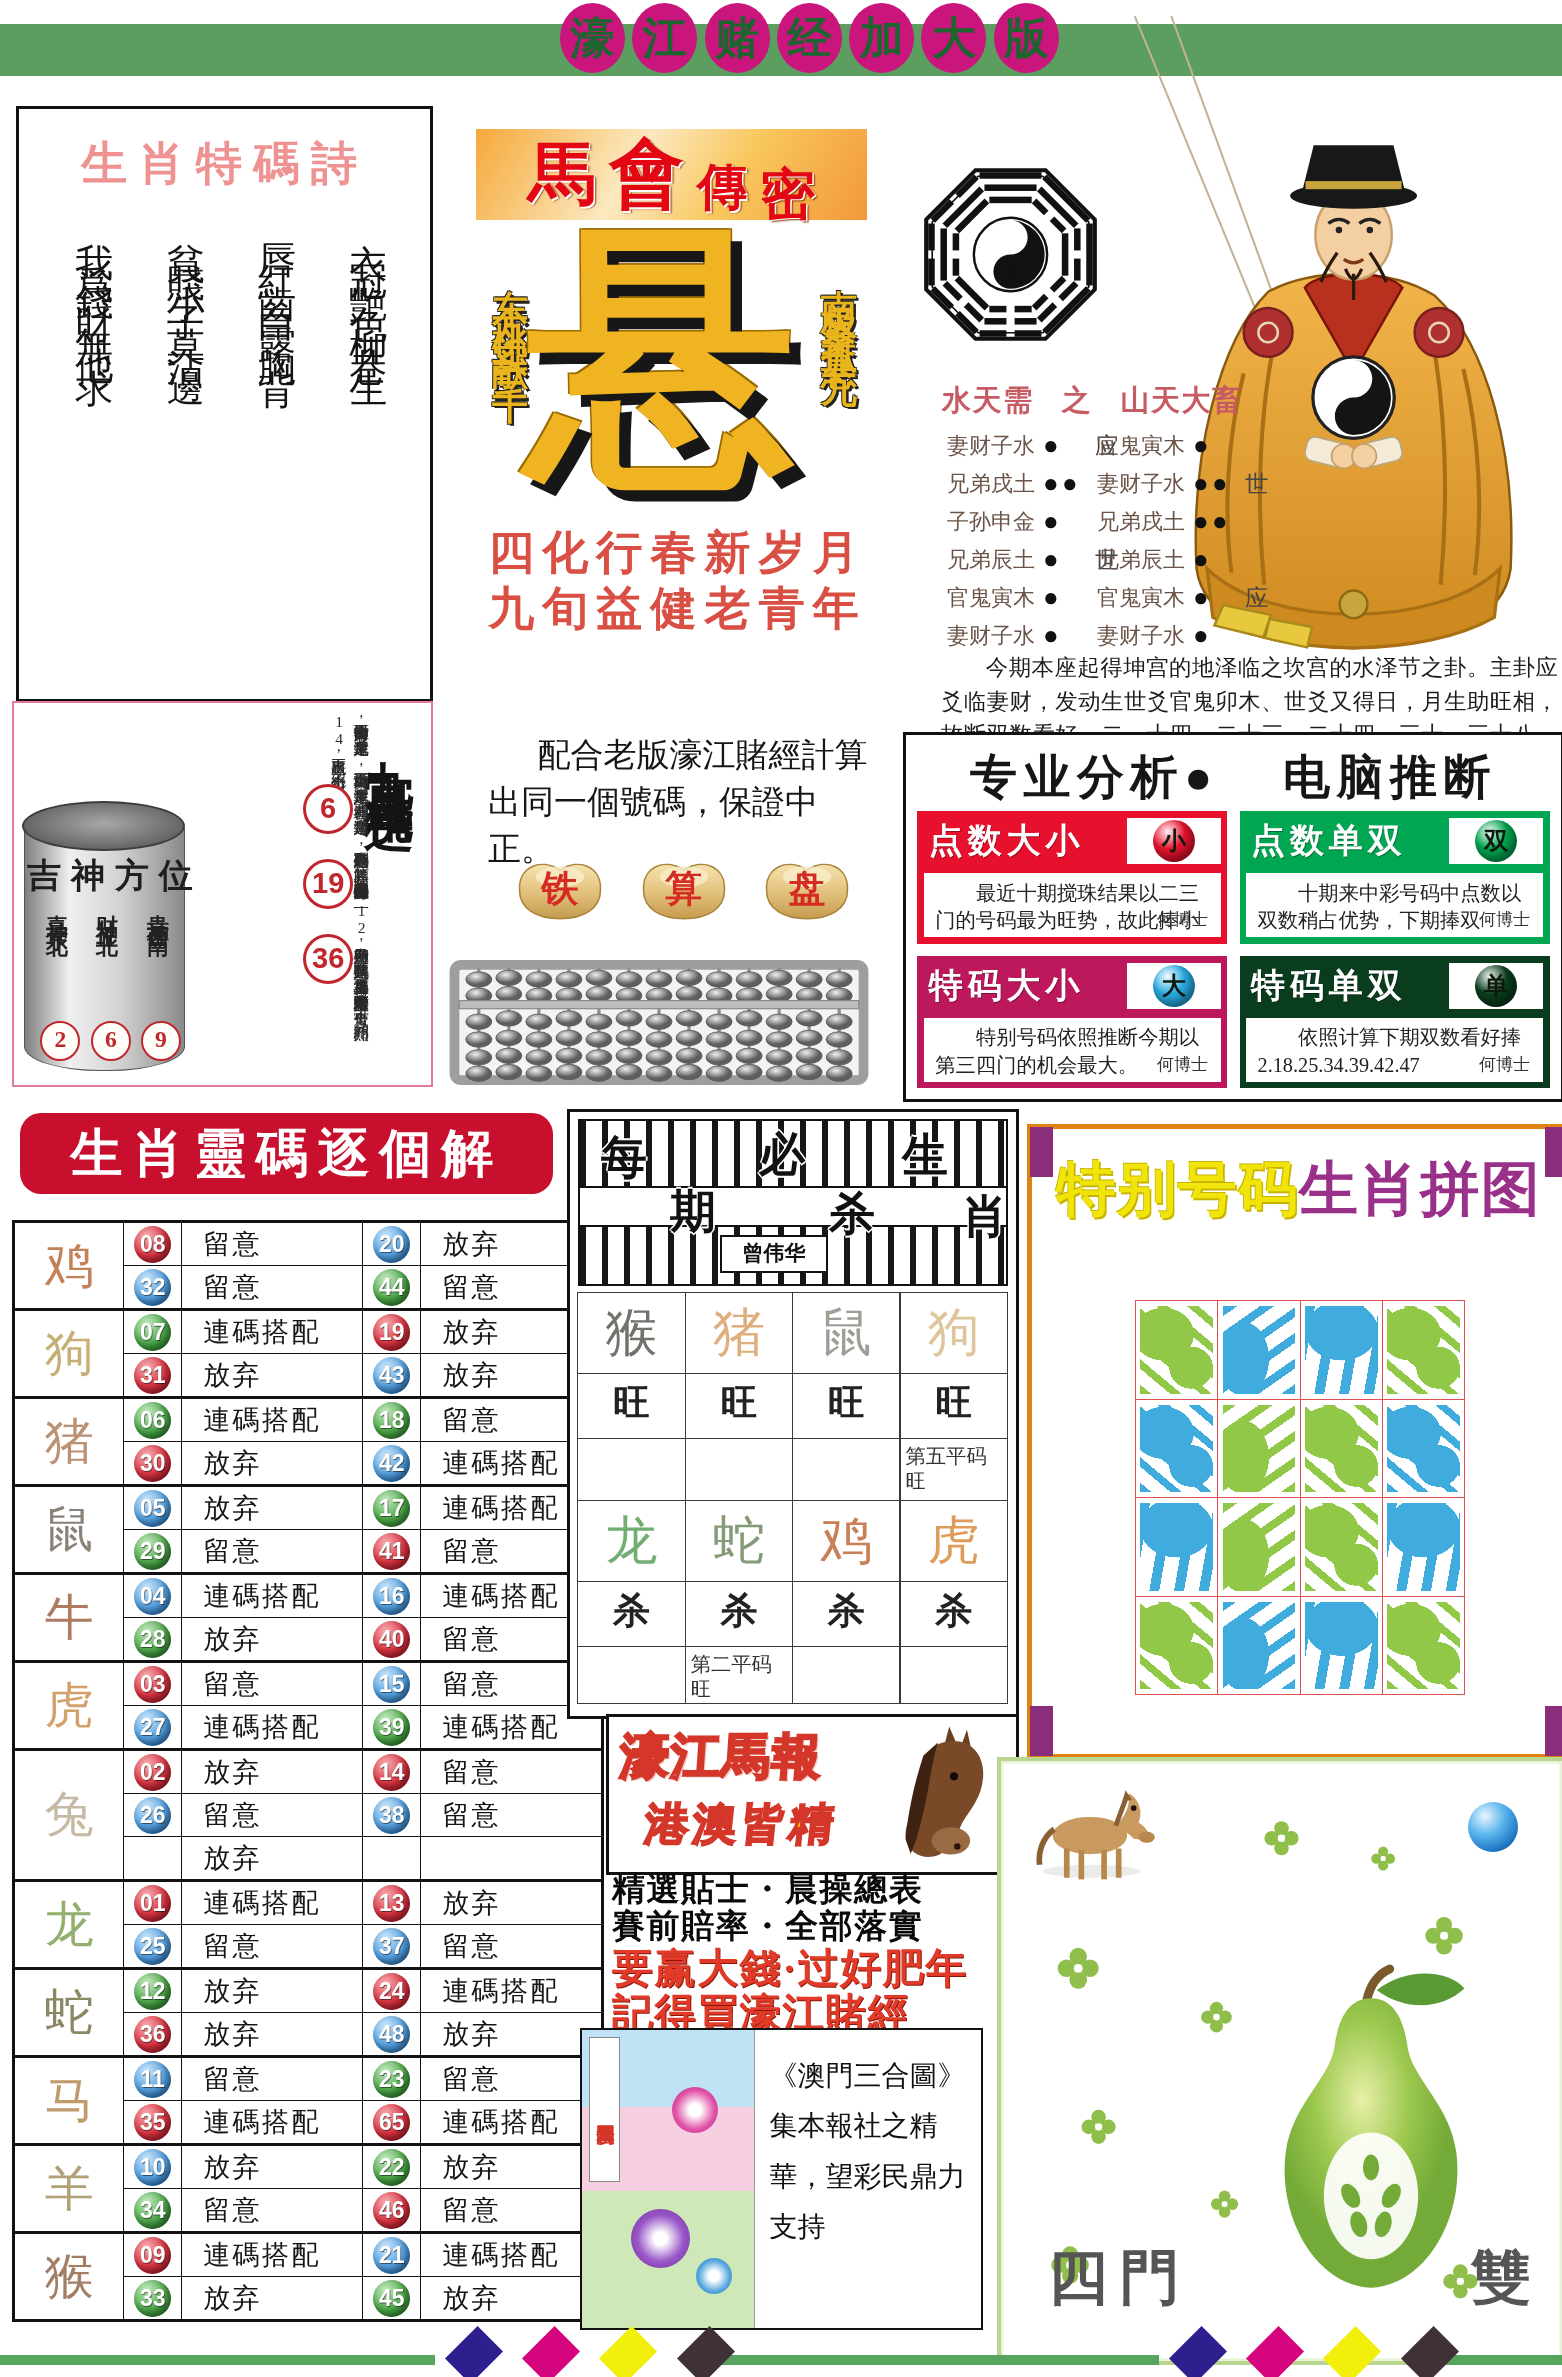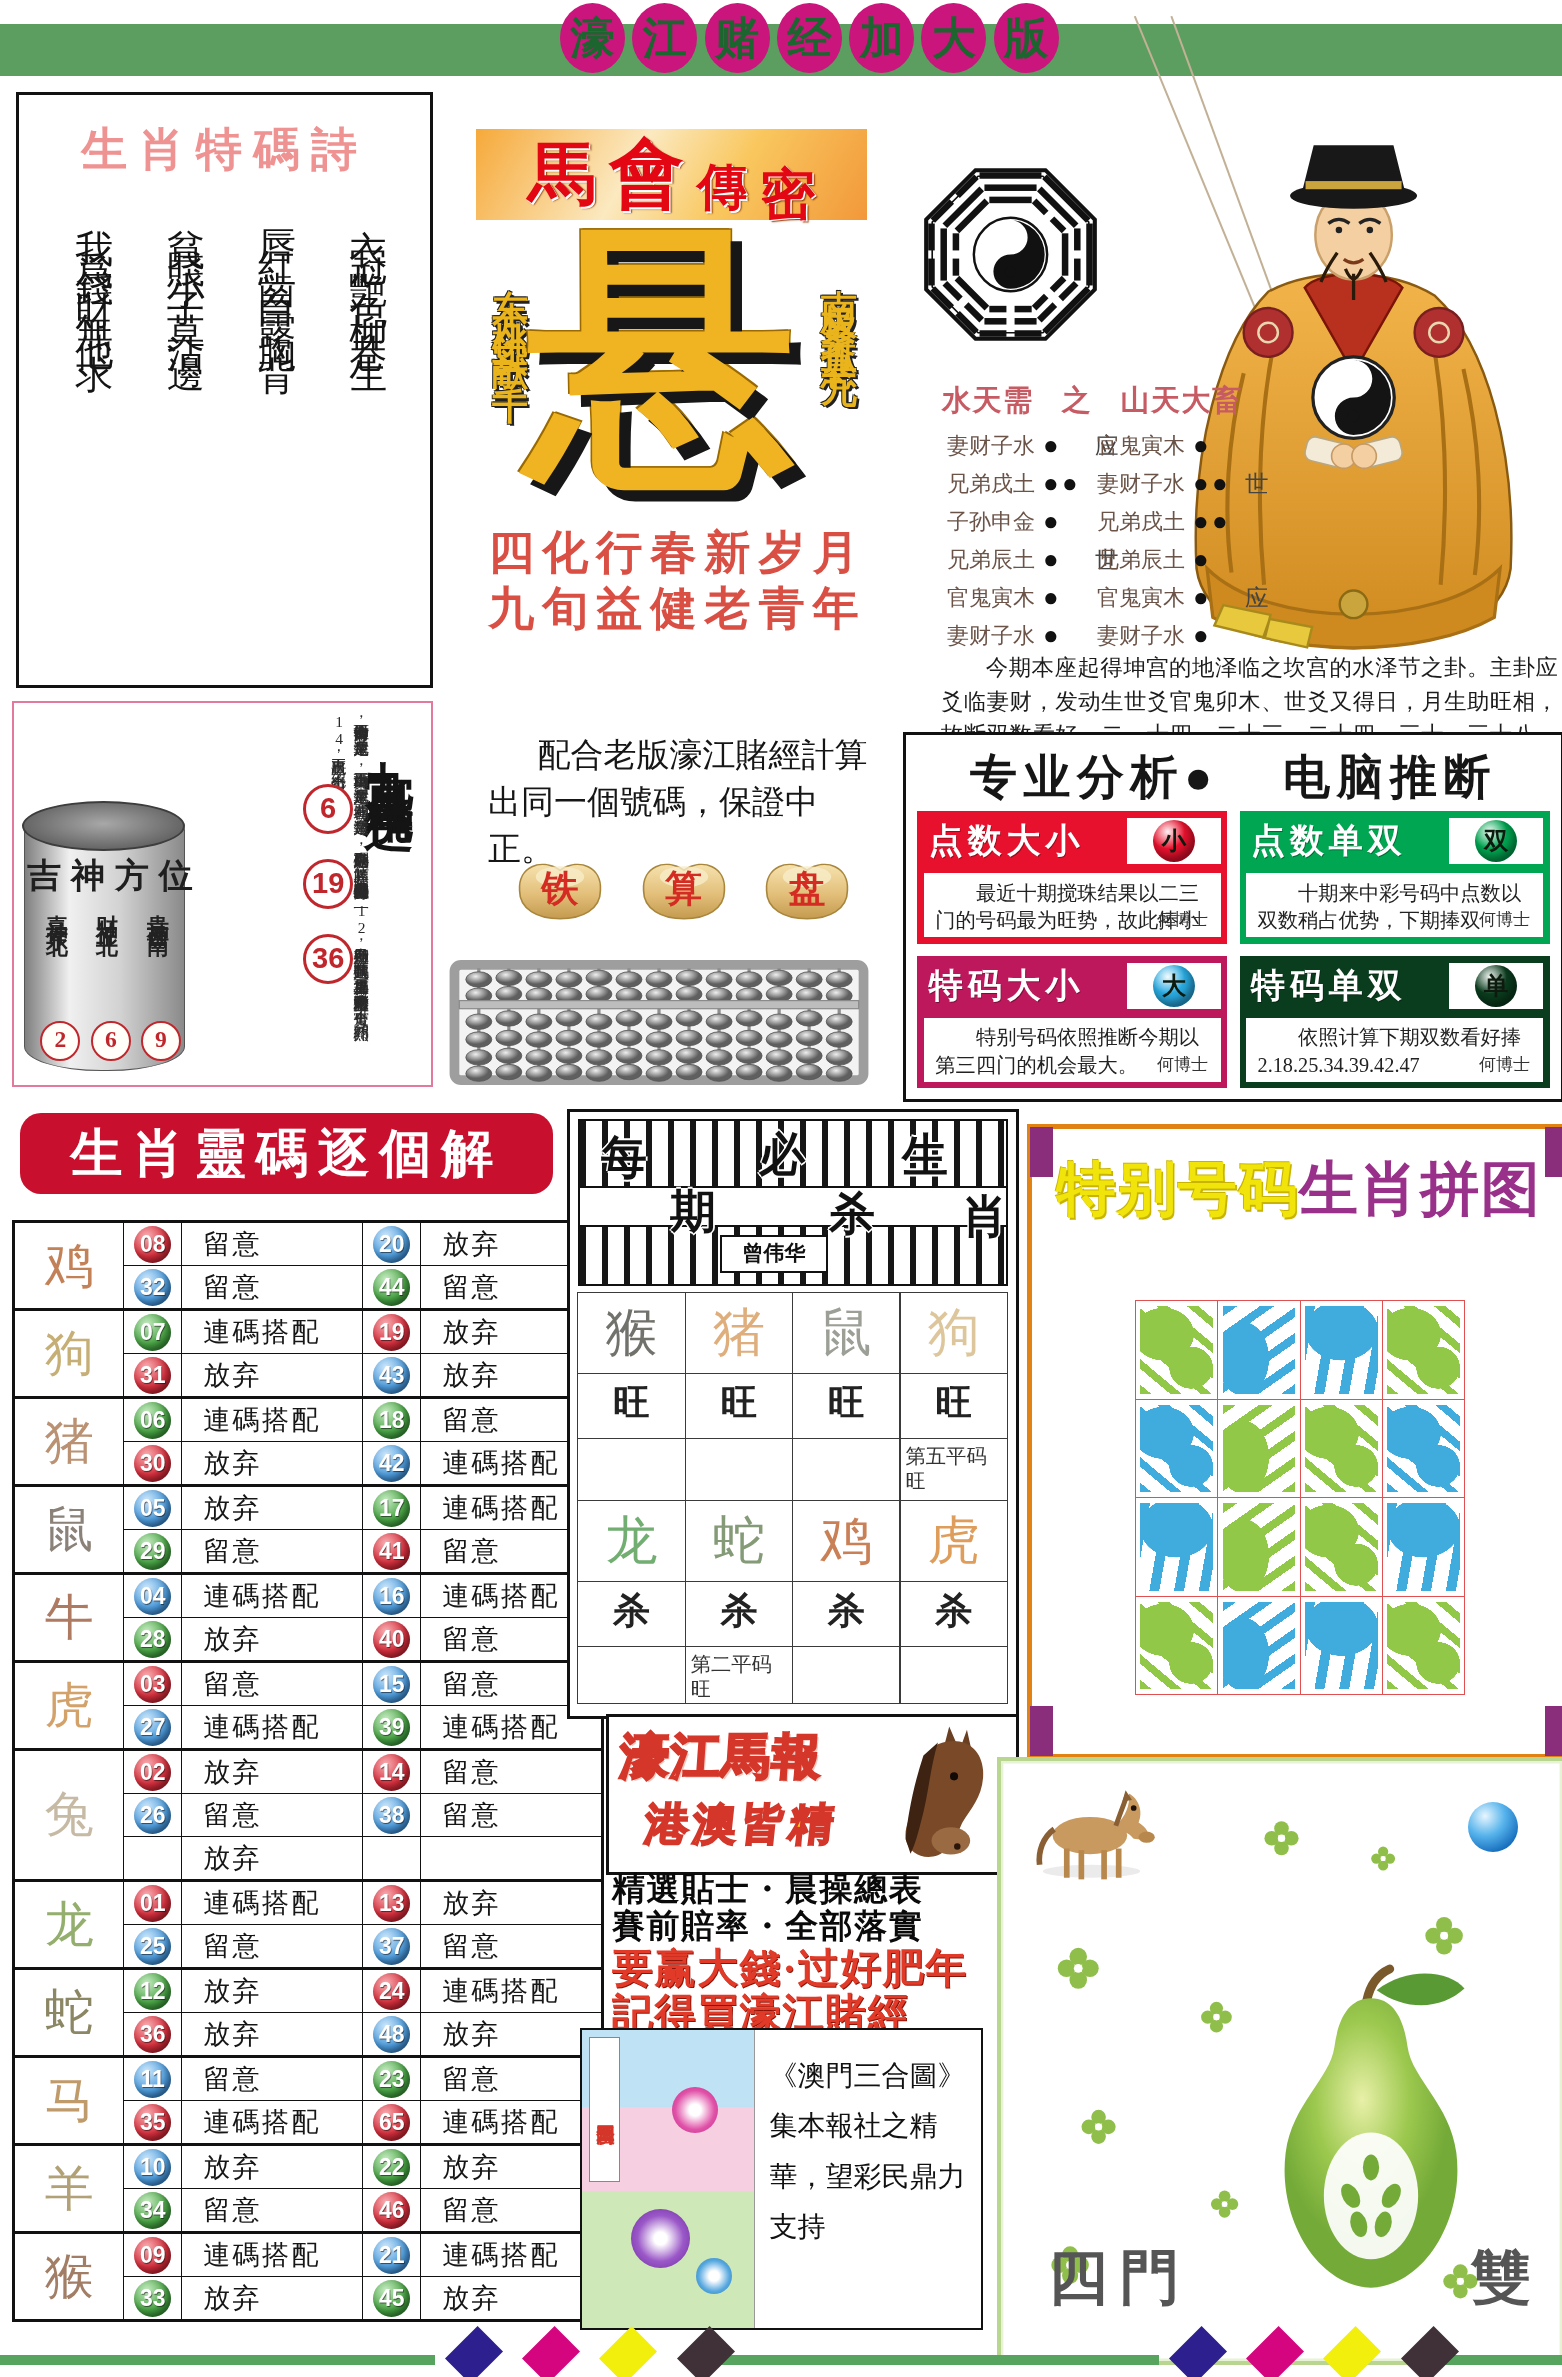--- a/index.html
+++ b/index.html
@@ -6,21 +6,21 @@
   #page{position:relative;width:1562px;height:2377px;background:#fff;overflow:hidden;
         font-family:"Liberation Serif","DejaVu Serif",serif;color:#111;}
   .abs{position:absolute;}
   .vtext{writing-mode:vertical-rl;text-orientation:upright;}
   
   #top-bar{left:0;top:24.4px;width:1562px;height:52px;background:#5b9e5f;}
   #banner-title{left:560px;top:3.3px;display:flex;gap:7.3px;}
   .oval{width:65px;height:70px;background:#c9157c;border-radius:50%;display:flex;align-items:center;justify-content:center;
         font-size:44px;font-weight:bold;color:#1c652f;font-family:"Liberation Sans",sans-serif;}
   
-  #poem-box{left:16.3px;top:92px;width:411px;height:590px;border:3.3px solid #121212;background:#fff;}
+  #poem-box{left:16.3px;top:106px;width:411px;height:590px;border:3.3px solid #121212;background:#fff;}
   #poem-title{top:24.4px;left:0;width:100%;text-align:center;font-size:46px;color:#ef9292;letter-spacing:11.4px;font-weight:bold;}
   #poem-cols{top:104px;left:49px;right:37px;bottom:20.3px;display:flex;justify-content:space-between;}
   .poem-col{writing-mode:vertical-lr;text-orientation:upright;font-size:38px;letter-spacing:21px;color:#141414;}
   
   #mahui-banner{left:476px;top:129px;width:391px;height:91px;display:flex;align-items:center;justify-content:center;gap:13px;
       background:linear-gradient(120deg,#f6a93a,#fbe9c0 40%,#f9c75e 65%,#f2983a);}
   #mahui-banner span{color:#e30613;font-weight:bold;text-shadow:1.6px 1.6px 0 #fff,2.4px 2.4px 1.6px #8a3a00;}
   .mh1{font-size:68px;} .mh2{font-size:75px;} .mh3{font-size:50px;transform:translateY(13px);} .mh4{font-size:55px;transform:translateY(19.5px);}
   .gold-vert{font-size:36px;font-weight:bold;color:#e9b41c;letter-spacing:16.3px;
       text-shadow:2.4px 2.4px 0 #222,-0.8px -0.8px 0 #222,0.8px -0.8px 0 #222,-0.8px 0.8px 0 #222;}

